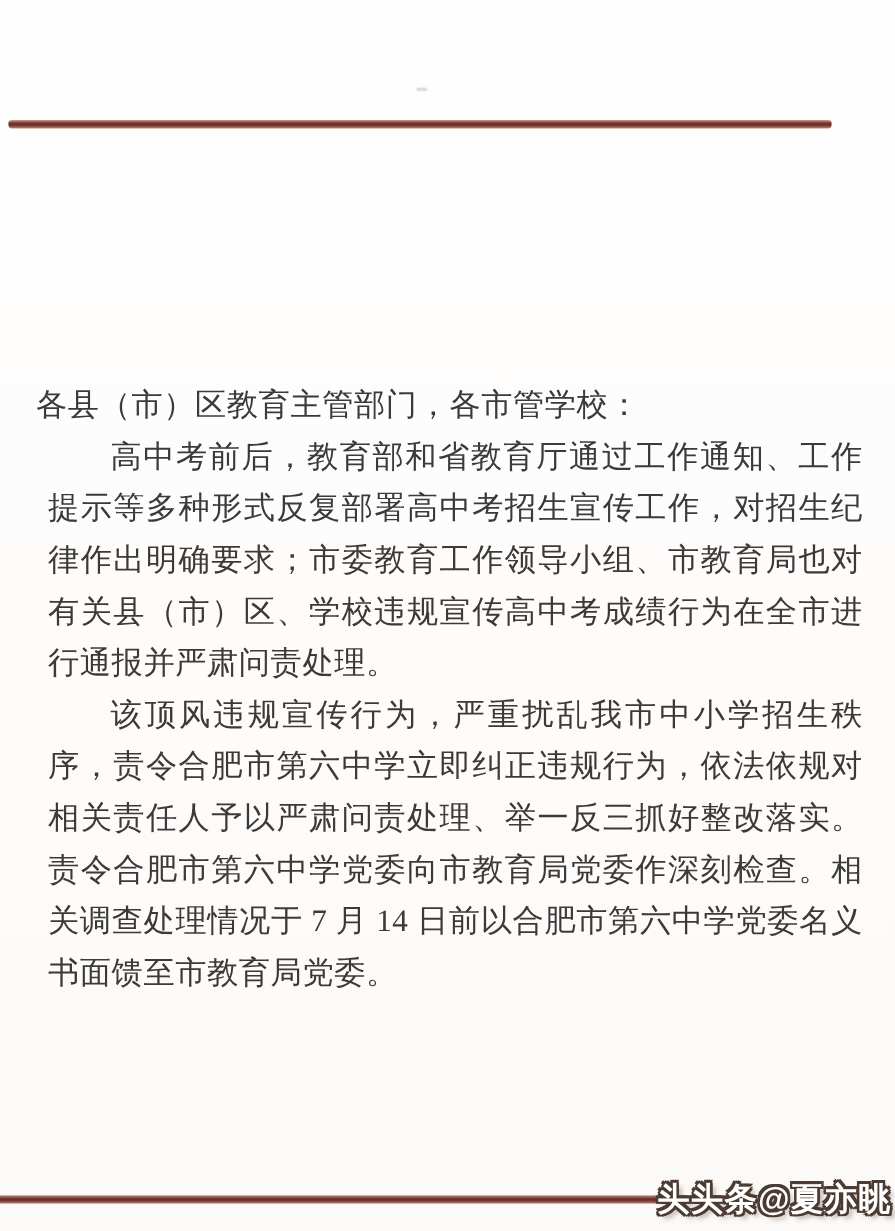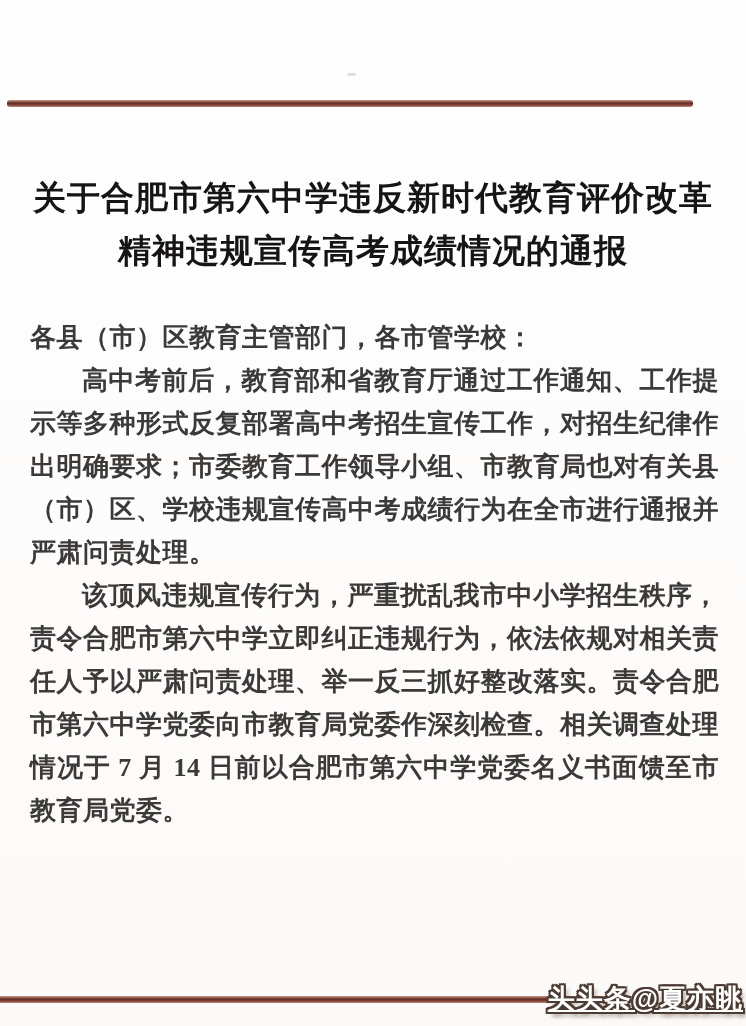--- a/index.html
+++ b/index.html
@@ -32,52 +32,47 @@
   }
   .doc-body{
     position:absolute;left:30px;right:27px;top:316px;
     font-size:26px;
     line-height:43px;
     letter-spacing:0.5px;
     color:#3c3a38;
     text-align:justify;
     text-justify:inter-ideograph;
   }
-  .doc-body p{margin:0;font-weight:bold;}
-  .doc-body p.indent{text-indent:2em;}
+  .doc-body p{margin:0;}
+  .doc-body p.indent{text-indent:2em;margin-left:10px;}
   .watermark{
     position:absolute;right:3px;top:981px;
     font-family:"Liberation Sans","DejaVu Sans",sans-serif;
     font-weight:700;
     font-size:27px;
     letter-spacing:1px;
     color:#ffffff;
     text-shadow:
       -2px -2px 0 #4c3b33, 2px -2px 0 #4c3b33,
       -2px  2px 0 #4c3b33, 2px  2px 0 #4c3b33,
       -2px  0   0 #4c3b33, 2px  0   0 #4c3b33,
        0   -2px 0 #4c3b33, 0    2px 0 #4c3b33,
        4px  4px 4px rgba(110,85,70,.55);
     white-space:nowrap;
-    text-decoration:underline;
   }
 </style>
 </head>
 <body>
 
 <div class="page">
 
   <div class="rule rule-top"></div>
 
   <div class="stray-mark"></div>
 
-  <div class="doc-title">
-    <div>关于合肥市第六中学违反新时代教育评价改革</div>
-    <div>精神违规宣传高考成绩情况的通报</div>
-  </div>
 
   <div class="doc-body">
     <p>各县（市）区教育主管部门，各市管学校：</p>
     <p class="indent">高中考前后，教育部和省教育厅通过工作通知、工作提示等多种形式反复部署高中考招生宣传工作，对招生纪律作出明确要求；市委教育工作领导小组、市教育局也对有关县（市）区、学校违规宣传高中考成绩行为在全市进行通报并严肃问责处理。</p>
     <p class="indent">该顶风违规宣传行为，严重扰乱我市中小学招生秩序，责令合肥市第六中学立即纠正违规行为，依法依规对相关责任人予以严肃问责处理、举一反三抓好整改落实。责令合肥市第六中学党委向市教育局党委作深刻检查。相关调查处理情况于 7 月 14 日前以合肥市第六中学党委名义书面馈至市教育局党委。</p>
   </div>
 
   <div class="rule rule-bottom"></div>
 
   <div class="watermark">头头条@夏亦眺</div>

